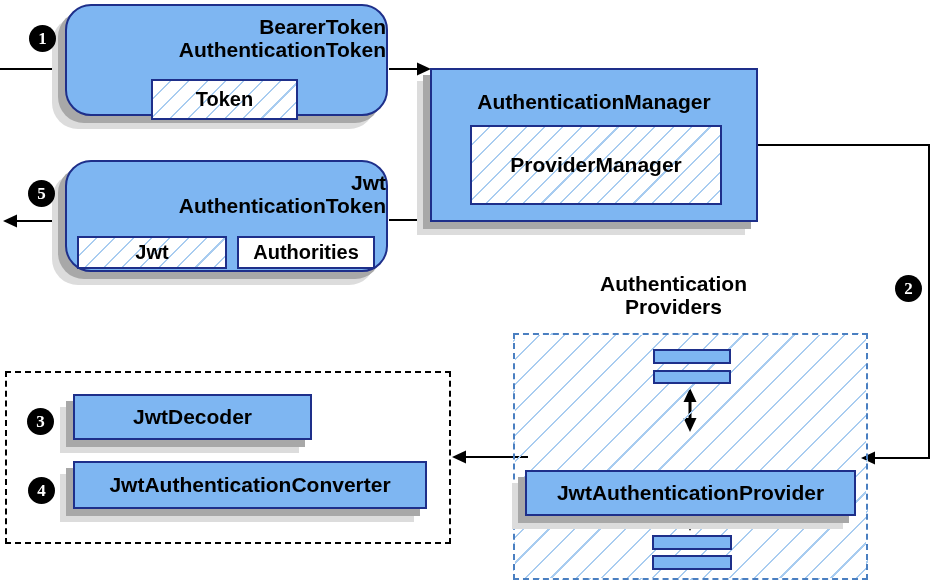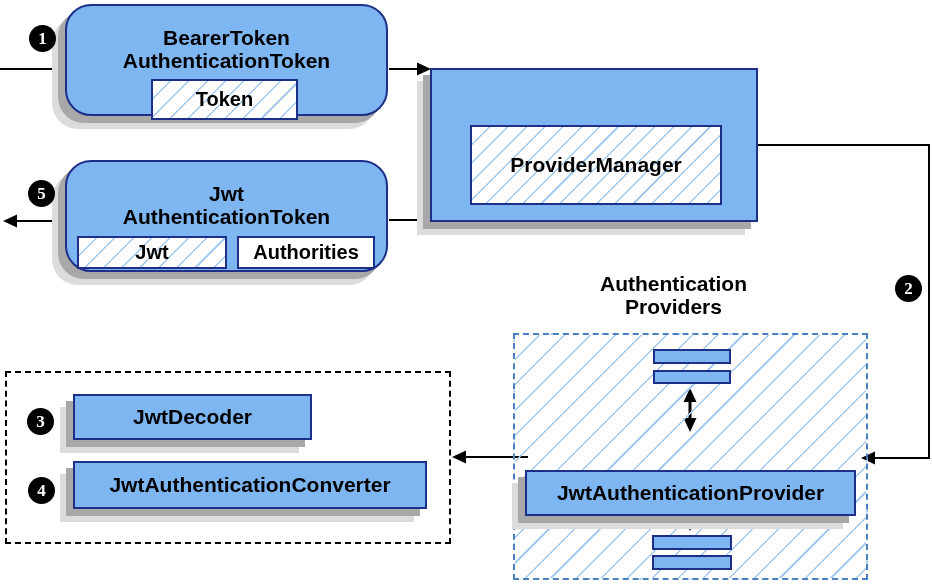--- a/index.html
+++ b/index.html
@@ -7,21 +7,21 @@
     position:relative;width:932px;height:584px;background:#fff;
     font-family:"Liberation Sans",sans-serif;font-weight:bold;color:#000;
     overflow:hidden;
   }
   .connectors{position:absolute;left:0;top:0;width:932px;height:584px;pointer-events:none;}
   .node{
     position:absolute;background:#7EB6F2;border:2.5px solid #1E2F8A;
     box-shadow:-7px 7px 0 #A8A8A8,-13px 13px 0 #DCDCDC;box-sizing:border-box;
   }
   .round{border-radius:26px;}
-  .ttl{text-align:center;font-size:21px;line-height:23px;padding-top:20px;}
+  .ttl{text-align:right;font-size:21px;line-height:23px;padding-top:9px;}
   .ttl-one{text-align:center;font-size:21px;line-height:23px;padding-top:20px;}
   .chip{
     position:absolute;border:2px solid #1E2F8A;background-color:#fff;
     display:flex;align-items:center;justify-content:center;
     font-size:20px;box-sizing:border-box;
   }
   .hatch-sm{background-image:repeating-linear-gradient(135deg,rgba(0,0,0,0) 0 11.5px,#A8CCF0 11.5px 13px);}
   .group-providers{
     position:absolute;border:2px dashed #4A7FC1;box-sizing:border-box;
     background-image:repeating-linear-gradient(135deg,rgba(0,0,0,0) 0 16.5px,#A8CCF0 16.5px 18px);
@@ -98,20 +98,21 @@
     </div>
     <div class="chip hatch-sm" style="left:10px;top:74px;width:150px;height:33px;">
       <span>Jwt</span>
     </div>
     <div class="chip" style="left:170px;top:74px;width:138px;height:33px;">
       <span>Authorities</span>
     </div>
   </div>
 
   <div class="node" style="left:430px;top:68px;width:328px;height:154px;">
+    <div class="ttl-one">AuthenticationManager</div>
     <div class="chip hatch-sm" style="left:38px;top:55px;width:252px;height:80px;font-size:21px;text-align:center;">
       <span>ProviderManager</span>
     </div>
   </div>
 
   <div class="group-black" style="left:5px;top:371px;width:446px;height:173px;"></div>
   <div class="node flexcenter" style="left:73px;top:394px;width:239px;height:46px;font-size:21px;">
     <span>JwtDecoder</span>
   </div>
   <div class="node flexcenter" style="left:73px;top:461px;width:354px;height:48px;font-size:21px;">

